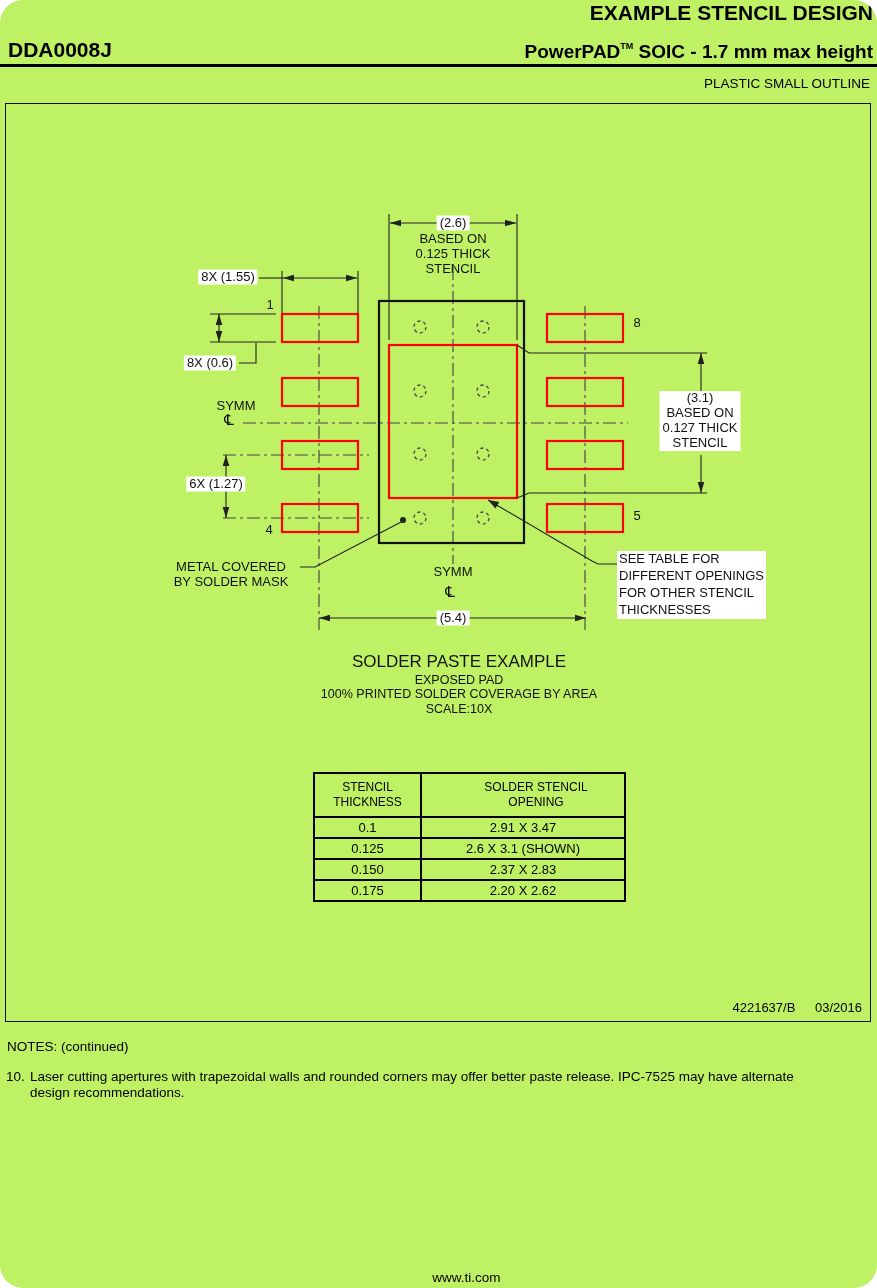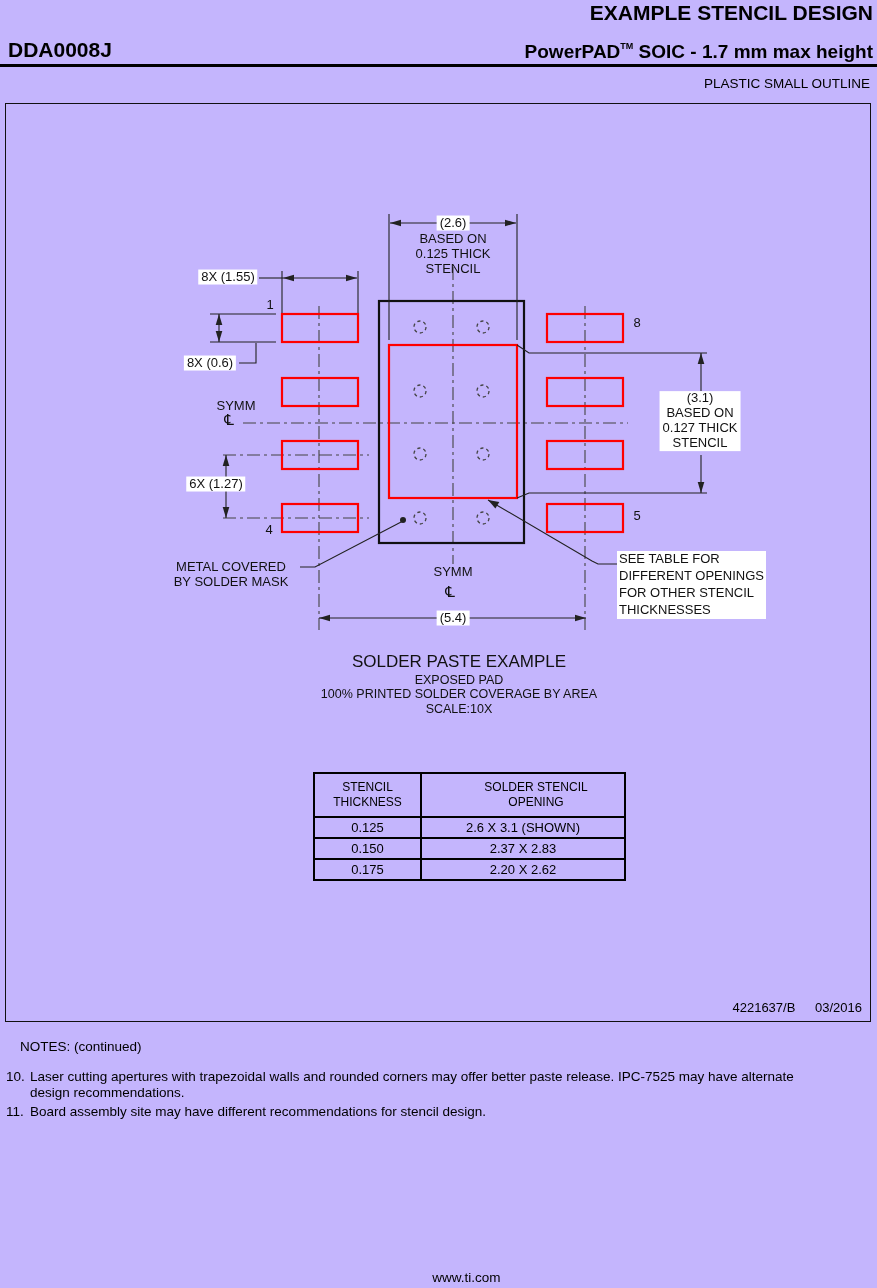--- a/index.html
+++ b/index.html
@@ -1,17 +1,17 @@
 <!DOCTYPE html>
 <html><head>
 <meta charset="utf-8">
 <style>
   html,body{margin:0;padding:0;background:#fff;}
-  #page{position:relative;width:877px;height:1288px;background:#c4b5fd;overflow:hidden;
-        font-family:"Liberation Sans",sans-serif;color:#000;}
+  #page{position:relative;width:877px;height:1288px;background:#bef264;overflow:hidden;
+        font-family:"Liberation Sans",sans-serif;color:#000;border-radius:23px;}
   .abs{position:absolute;}
   .doc-title{top:1px;right:4px;font-size:21px;font-weight:bold;}
   .part-no{top:38px;left:8px;font-size:21px;font-weight:bold;}
   .subtitle{top:41px;right:4px;font-size:19px;font-weight:bold;text-align:right;}
   .subtitle sup{font-size:9px;font-weight:bold;position:relative;top:-2px;}
   .rule{top:64px;left:0;width:877px;height:3px;background:#000;}
   .outline{top:76px;right:7px;font-size:13.5px;}
   #frame{top:103px;left:5px;width:864px;height:917px;border:1.5px solid #111;}
   #frame svg{position:absolute;top:0;left:0;}
   .lbl{position:absolute;transform:translate(-50%,-50%);font-size:13px;line-height:1.15;
@@ -24,21 +24,21 @@
   .cap-lines{font-size:12.5px;line-height:1.14;}
   table.spec{position:absolute;left:307px;top:668px;border-collapse:collapse;
        table-layout:fixed;}
   table.spec th,table.spec td{border:2px solid #000;text-align:center;vertical-align:middle;
        white-space:pre-line;}
   table.spec th{font-size:12px;font-weight:normal;height:40px;line-height:1.25;}
   table.spec td{font-size:13px;height:17px;padding:1px 2px;}
   .c1{width:103px;} .c2{width:174px;padding-left:27px;}
   .docnum{position:absolute;right:8px;bottom:6px;font-size:13px;}
   .docnum span{margin-left:16px;}
-  .notes-title{top:1039px;left:20px;font-size:13.5px;text-align:right;}
+  .notes-title{top:1039px;left:7px;font-size:13.5px;text-align:right;}
   .notes{top:1069px;left:6px;width:862px;font-size:13.5px;}
   .note{display:flex;margin-bottom:3px;}
   .note .n{width:24px;flex:none;}
   .note .t{white-space:pre-line;line-height:1.2;}
   .site{top:1270px;left:0;width:877px;text-align:center;font-size:13.5px;padding-left:56px;
         box-sizing:border-box;}
   .site a{color:#000;text-decoration:none;}
 </style>
 </head>
 <body>
@@ -173,20 +173,24 @@
       <thead>
         <tr>
           <th class="c1">STENCIL
 THICKNESS</th>
           <th class="c2">SOLDER STENCIL
 OPENING</th>
         </tr>
       </thead>
       <tbody>
         <tr>
+          <td>0.1</td>
+          <td>2.91 X 3.47</td>
+        </tr>
+        <tr>
           <td>0.125</td>
           <td>2.6 X 3.1  (SHOWN)</td>
         </tr>
         <tr>
           <td>0.150</td>
           <td>2.37 X 2.83</td>
         </tr>
         <tr>
           <td>0.175</td>
           <td>2.20 X 2.62</td>
@@ -200,23 +204,19 @@
     </div>
   </div>
 
   <div class="abs notes-title">NOTES: (continued)</div>
   <div class="abs notes">
     <div class="note">
       <span class="n">10.</span>
       <span class="t">Laser cutting apertures with trapezoidal walls and rounded corners may offer better paste release. IPC-7525 may have alternate
 design recommendations.</span>
     </div>
-    <div class="note">
-      <span class="n">11.</span>
-      <span class="t">Board assembly site may have different recommendations for stencil design.</span>
-    </div>
   </div>
 
   <div class="abs site">
     <a href="#">www.ti.com</a>
   </div>
 
 </div>
 
 </body></html>

